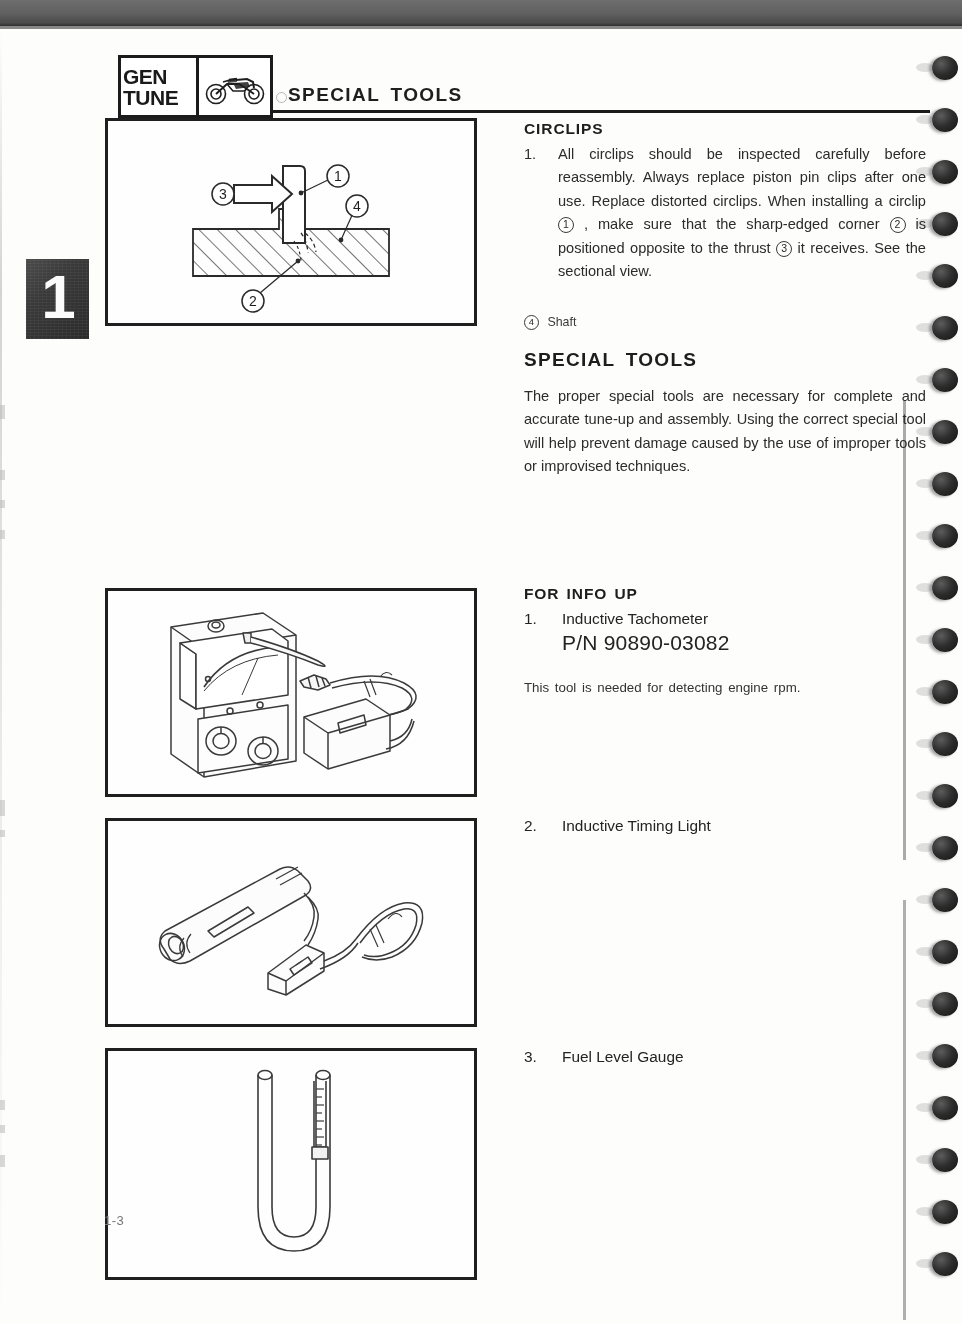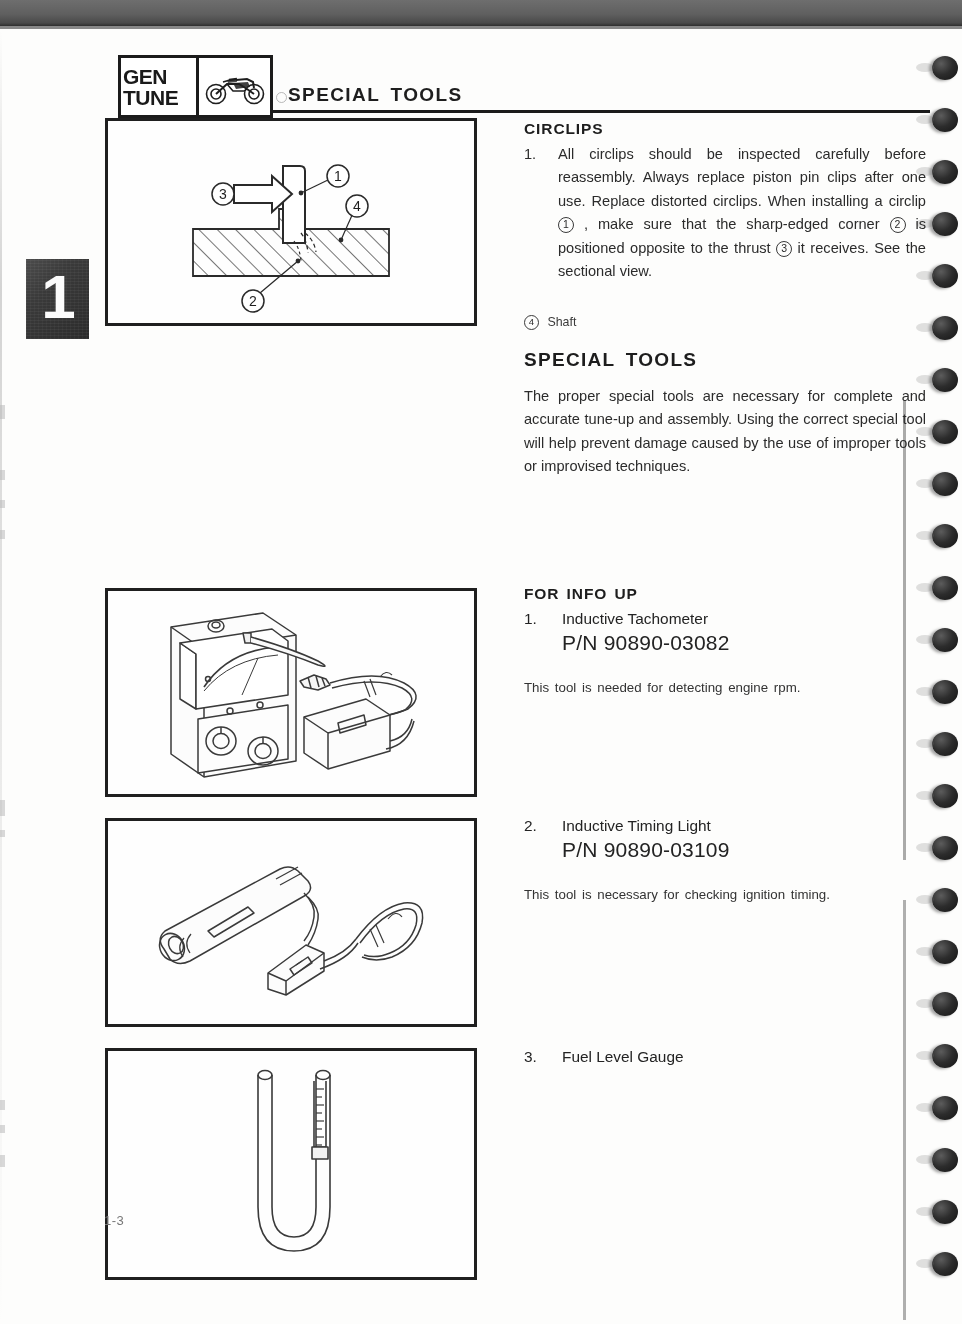--- a/index.html
+++ b/index.html
@@ -567,22 +567,20 @@
     </div>
     <div class="tool-pn">P/N  90890-03082</div>
     <div class="tool-desc">This tool is needed for detecting engine rpm.</div>
   </div>
 
   <div class="tool-block tool-2">
     <div class="tool-title-row">
       <div class="tn">2.</div>
       <div>Inductive Timing Light</div>
     </div>
-    <div class="tool-pn">P/N  90890-03109</div>
-    <div class="tool-desc">This tool is necessary for checking ignition timing.</div>
   </div>
 
   <div class="tool-block tool-3">
     <div class="tool-title-row">
       <div class="tn">3.</div>
       <div>Fuel Level Gauge</div>
     </div>
   </div>
 
   <div class="page-num">1-3</div>

